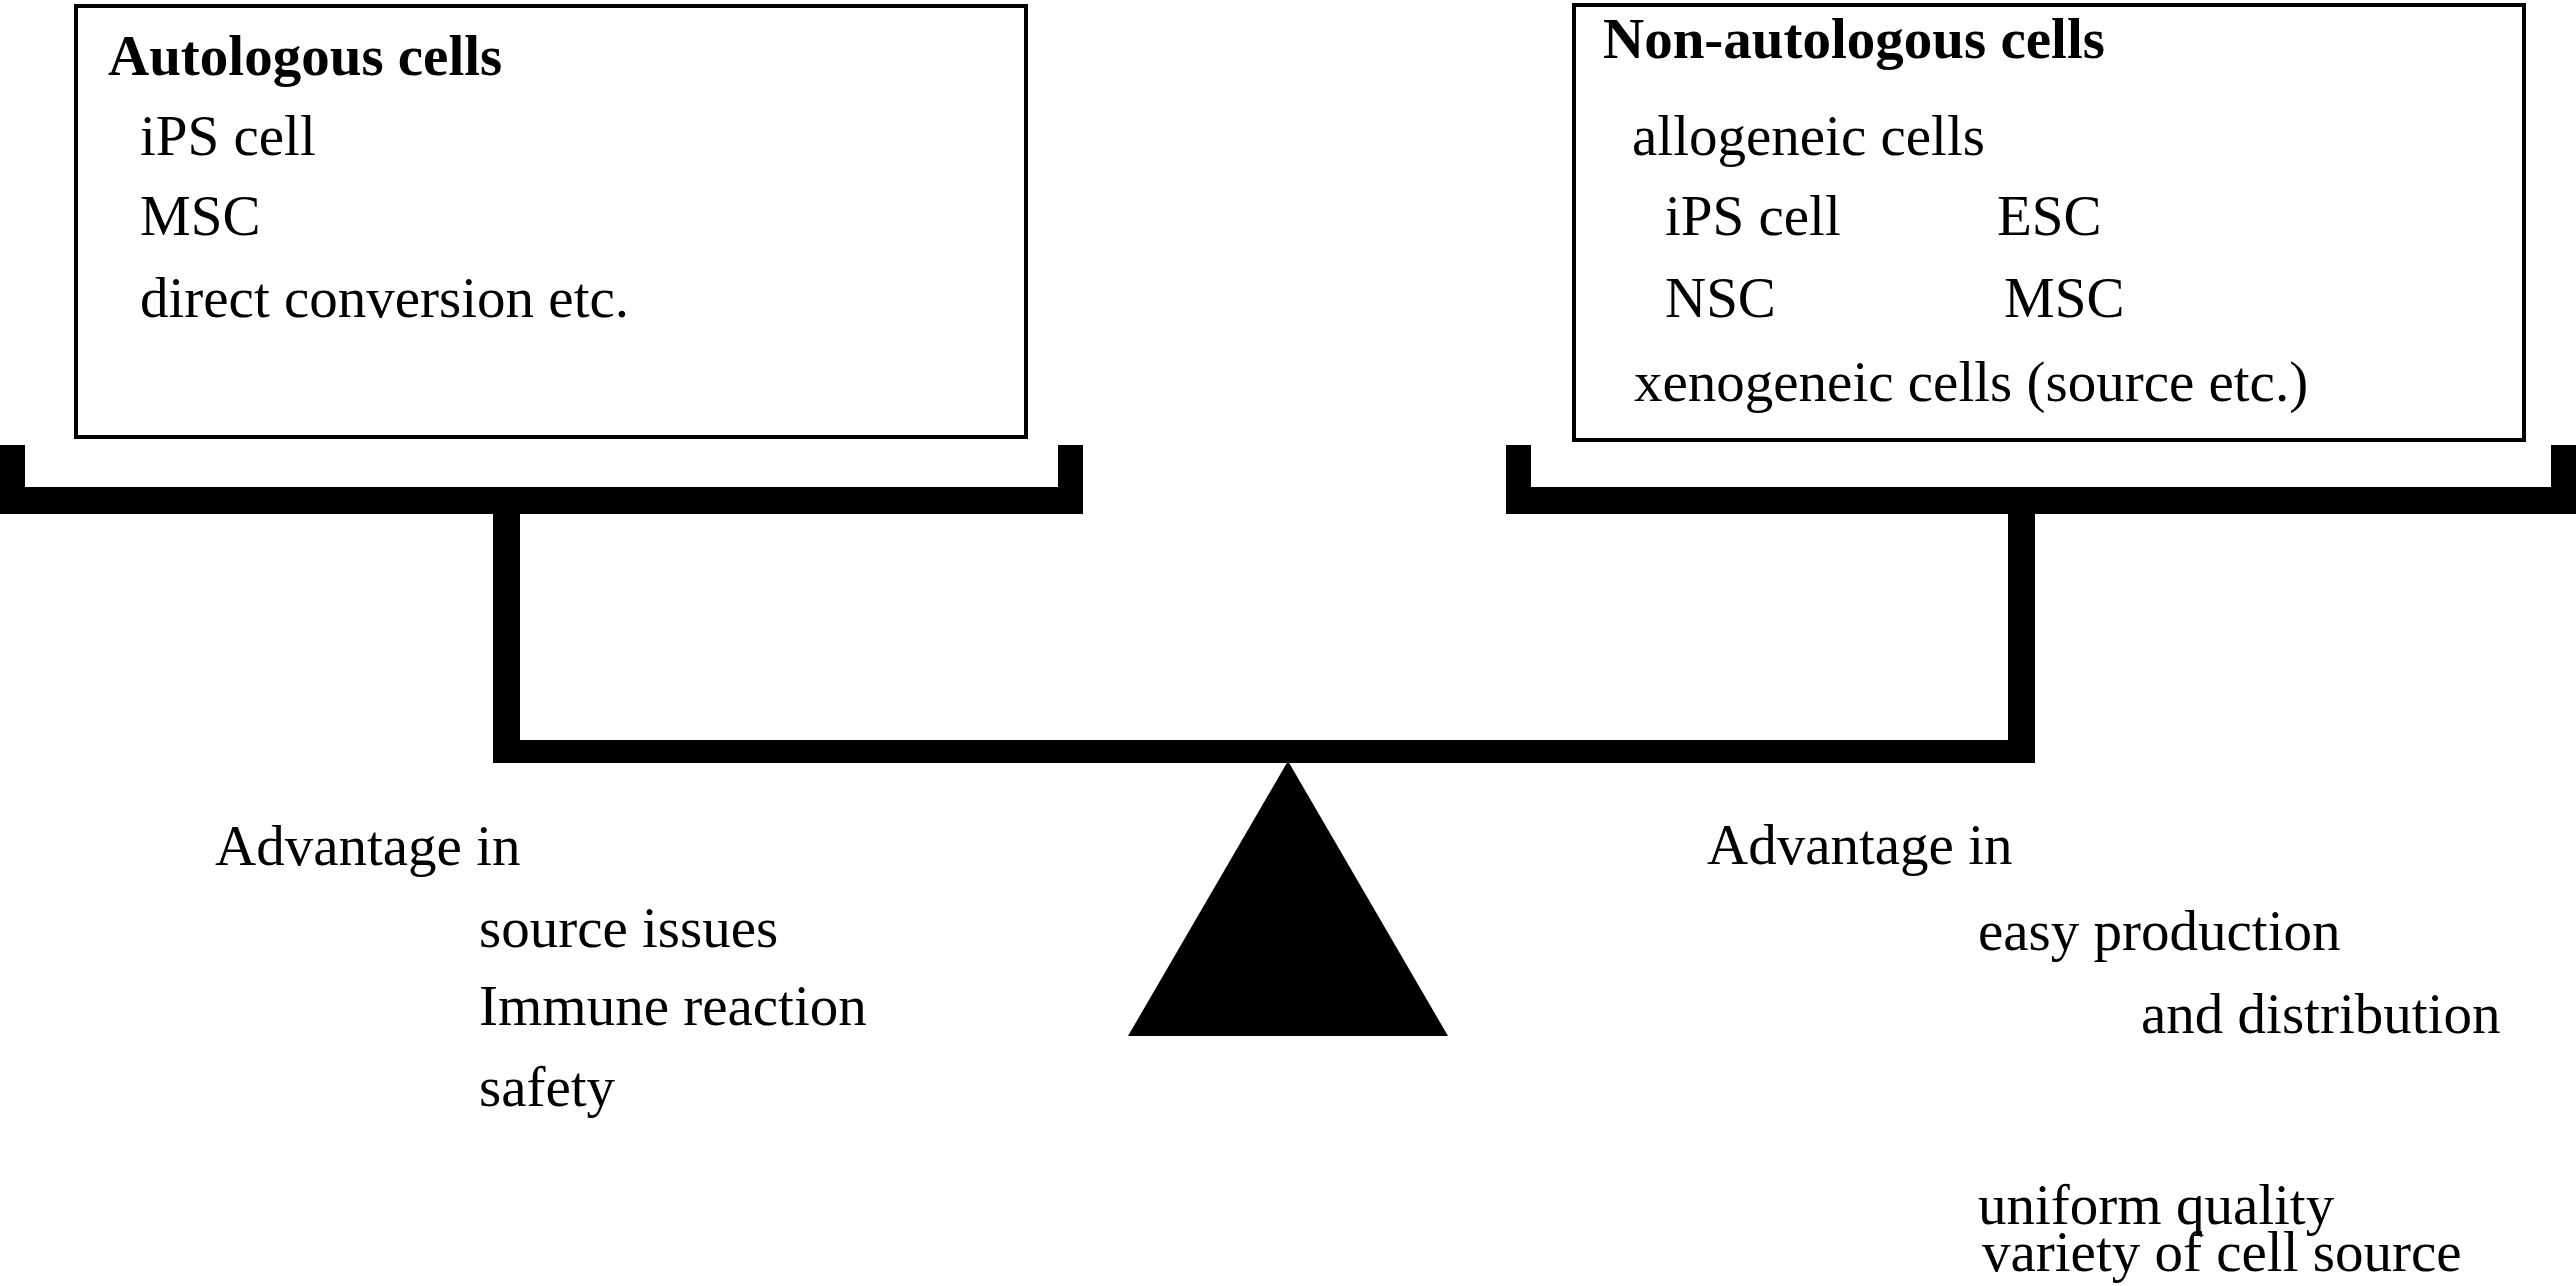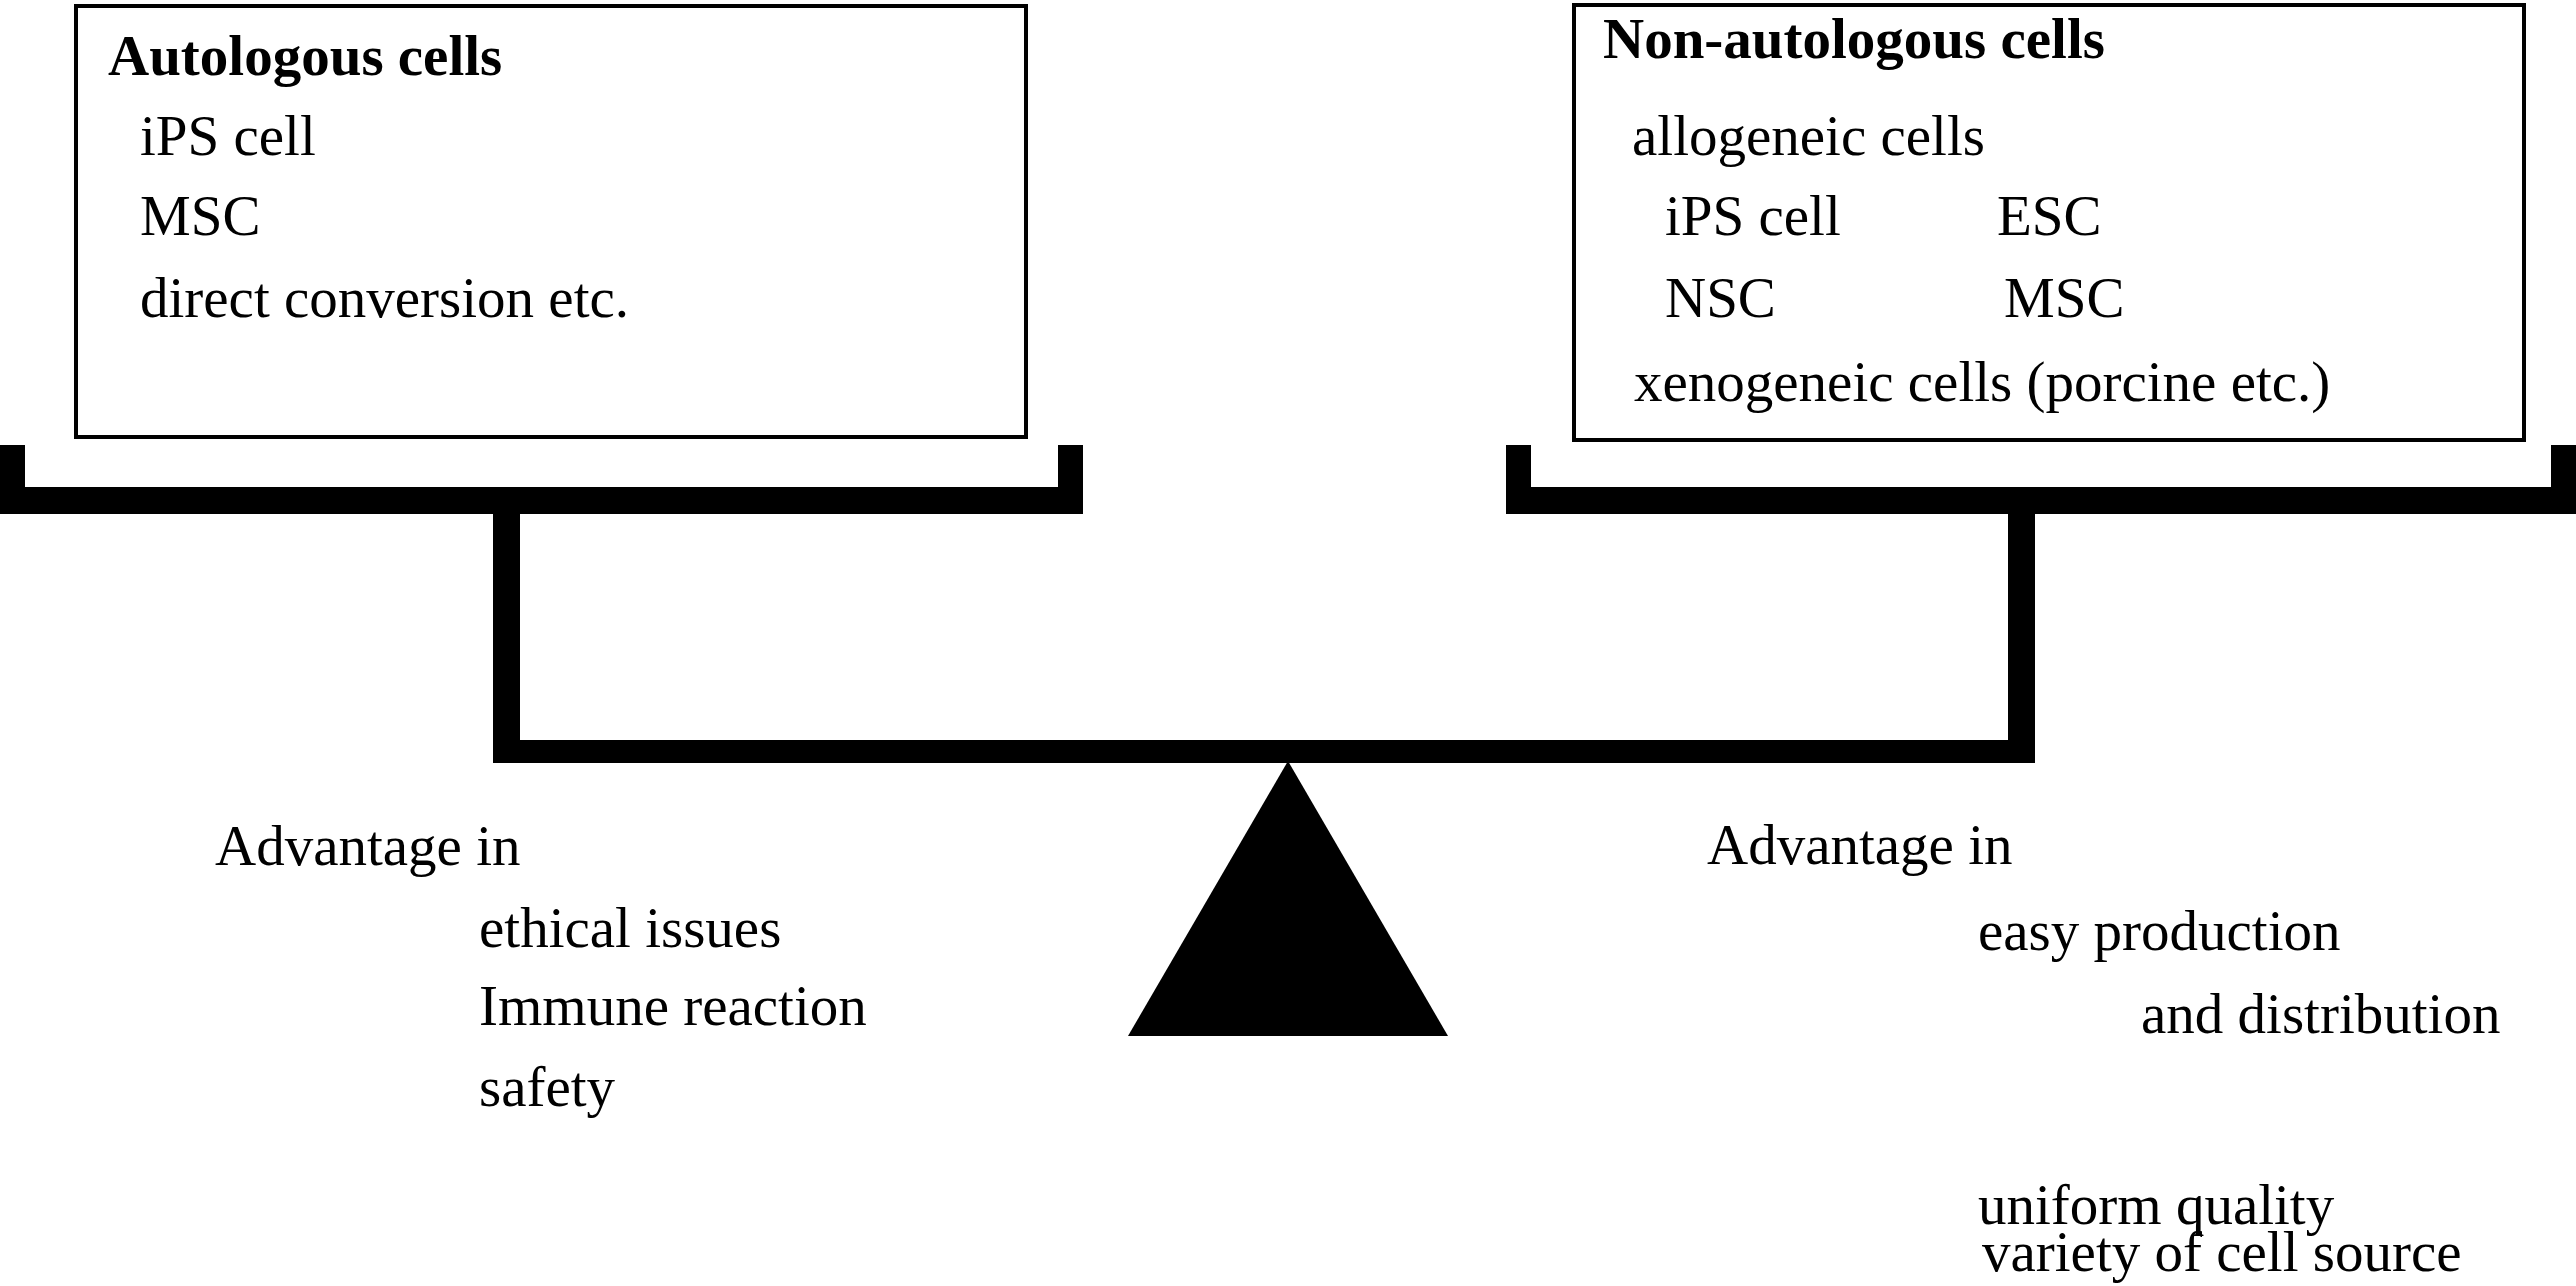--- a/index.html
+++ b/index.html
@@ -52,38 +52,38 @@
   <div class="txt" style="left:140px; top:261px;">direct conversion etc.</div>
 
   <div class="box" style="left:1572px; top:2.9px; width:954px; height:439px;"></div>
 
   <div class="txt bold" style="left:1603px; top:2px;">Non-autologous cells</div>
   <div class="txt" style="left:1632px; top:99px;">allogeneic cells</div>
   <div class="txt" style="left:1665px; top:179px;">iPS cell</div>
   <div class="txt" style="left:1997px; top:179px;">ESC</div>
   <div class="txt" style="left:1665px; top:261px;text-align:center;">NSC</div>
   <div class="txt" style="left:2004px; top:261px;">MSC</div>
-  <div class="txt" style="left:1634px; top:345px;">xenogeneic cells (porcine etc.)</div>
+  <div class="txt" style="left:1634px; top:345px;">xenogeneic cells (source etc.)</div>
 
   <div class="rect" style="left:0px; top:487px; width:1083px; height:27px;"></div>
   <div class="rect" style="left:0px; top:445px; width:25px; height:69px;"></div>
   <div class="rect" style="left:1058px; top:445px; width:25px; height:69px;"></div>
 
   <div class="rect" style="left:1506px; top:487px; width:1070px; height:27px;"></div>
   <div class="rect" style="left:1506px; top:445px; width:25px; height:69px;"></div>
   <div class="rect" style="left:2551px; top:445px; width:25px; height:69px;"></div>
 
   <div class="rect" style="left:493px; top:509px; width:27px; height:235px;"></div>
   <div class="rect" style="left:2008px; top:509px; width:27px; height:235px;"></div>
   <div class="rect" style="left:493px; top:740px; width:1542px; height:23px;"></div>
 
   <div class="tri" style="left:1128px; top:761px;"></div>
 
   <div class="txt" style="left:215px; top:809px;">Advantage in</div>
-  <div class="txt" style="left:479px; top:891px;">ethical issues</div>
+  <div class="txt" style="left:479px; top:891px;">source issues</div>
   <div class="txt" style="left:479px; top:969px;">Immune reaction</div>
   <div class="txt" style="left:479px; top:1050px;">safety</div>
 
   <div class="txt" style="left:1707px; top:808px;">Advantage in</div>
   <div class="txt" style="left:1978px; top:894px;">easy production</div>
   <div class="txt" style="left:2141px; top:977px;">and distribution</div>
   <div class="txt" style="left:1978px; top:1168px;">uniform quality</div>
   <div class="txt" style="left:1982px; top:1215px;">variety of cell source</div>
 
 </div>

